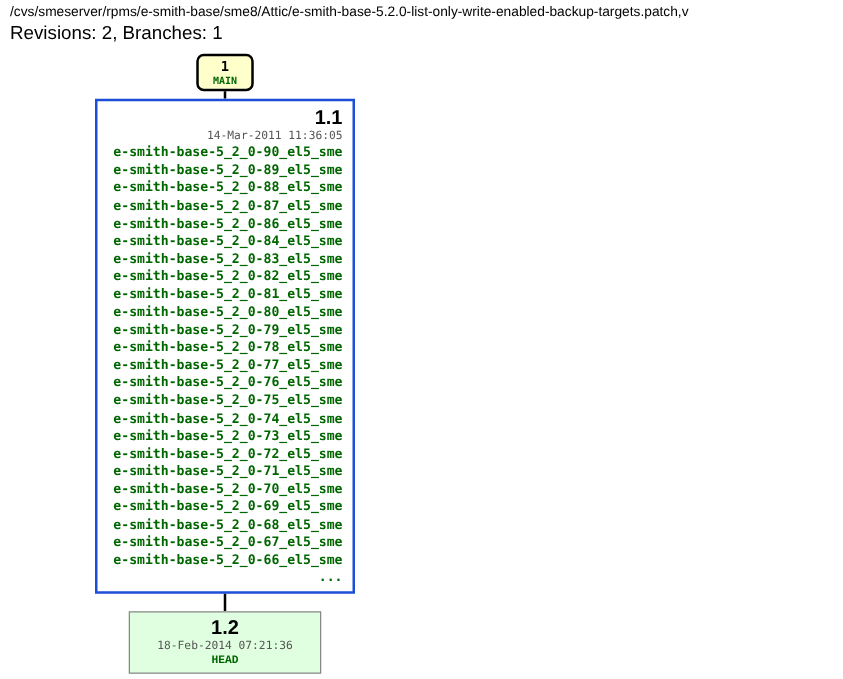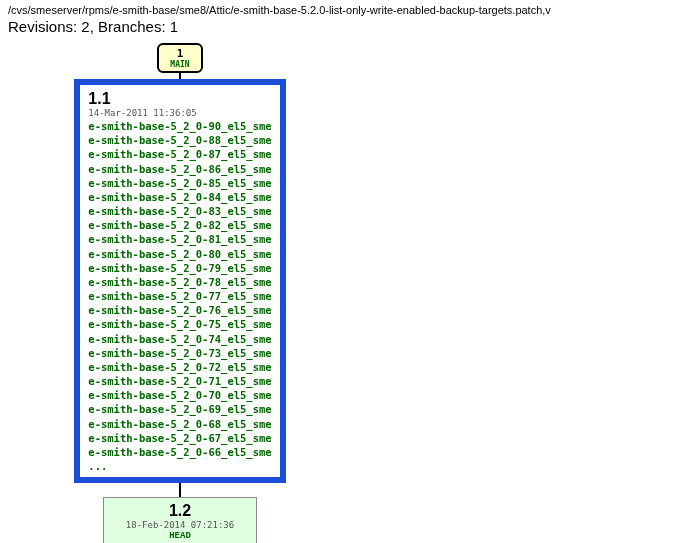--- a/index.html
+++ b/index.html
@@ -79,24 +79,24 @@
       color: #006600;
       font-weight: bold;
       line-height: 1.35;
     }
     .ellipsis {
       font-size: 10.5px;
       color: #006600;
       font-weight: bold;
     }
     .node-first-rev {
-      border: 6px solid #1d4ed8;
+      border: 2px solid #1d4ed8;
       background: #ffffff;
       padding: 4px 8px 4px 8px;
-      text-align: left;
+      text-align: right;
       margin: 0 auto;
       width: fit-content;
       min-width: 208px;
     }
     .node-small-rev {
       border: 1px solid #888888;
       background: #e0ffe0;
       padding: 3px 22px 3px 22px;
       text-align: center;
       margin: 0 auto;
@@ -116,24 +116,24 @@
     <div class="label">MAIN</div>
   </div>
 
   <div class="connector connector-6"></div>
 
   <div class="node-first-rev">
     <div class="rev-title">1.1</div>
     <div class="rev-date">14-Mar-2011 11:36:05</div>
     <div class="tag-list">
       <div>e-smith-base-5_2_0-90_el5_sme</div>
+      <div>e-smith-base-5_2_0-89_el5_sme</div>
       <div>e-smith-base-5_2_0-88_el5_sme</div>
       <div>e-smith-base-5_2_0-87_el5_sme</div>
       <div>e-smith-base-5_2_0-86_el5_sme</div>
-      <div>e-smith-base-5_2_0-85_el5_sme</div>
       <div>e-smith-base-5_2_0-84_el5_sme</div>
       <div>e-smith-base-5_2_0-83_el5_sme</div>
       <div>e-smith-base-5_2_0-82_el5_sme</div>
       <div>e-smith-base-5_2_0-81_el5_sme</div>
       <div>e-smith-base-5_2_0-80_el5_sme</div>
       <div>e-smith-base-5_2_0-79_el5_sme</div>
       <div>e-smith-base-5_2_0-78_el5_sme</div>
       <div>e-smith-base-5_2_0-77_el5_sme</div>
       <div>e-smith-base-5_2_0-76_el5_sme</div>
       <div>e-smith-base-5_2_0-75_el5_sme</div>

